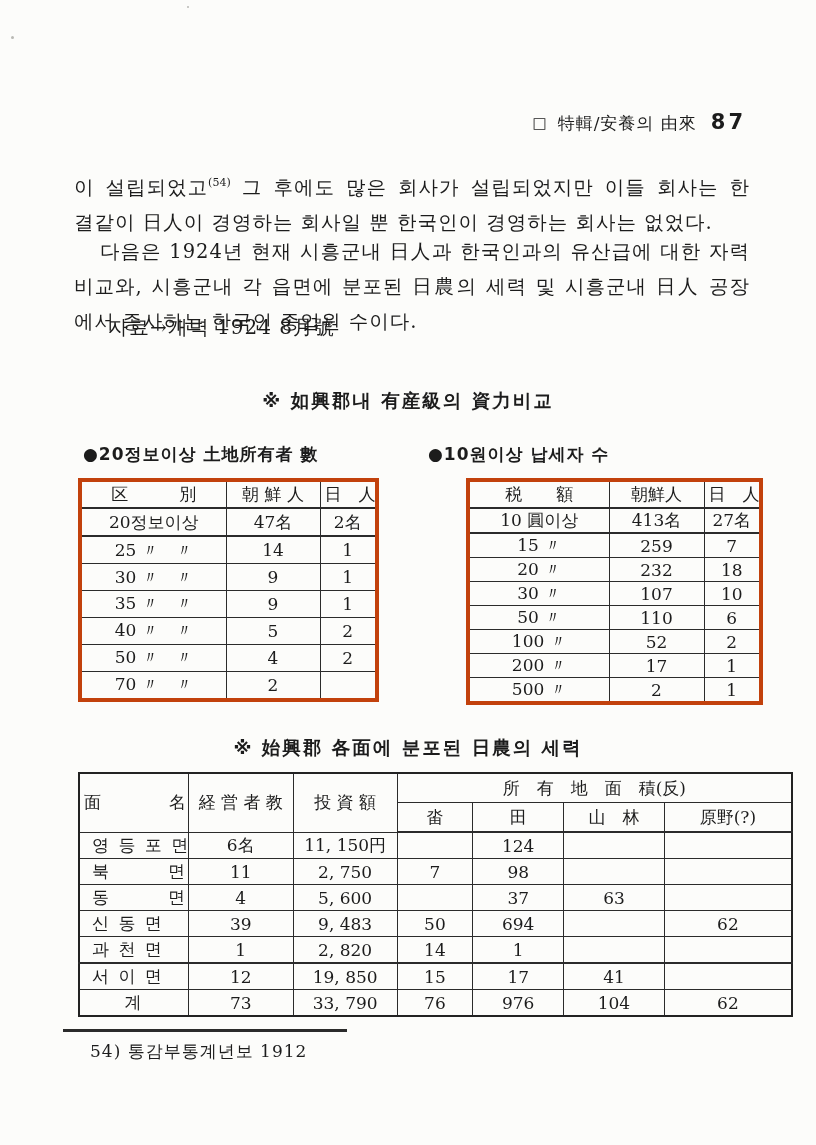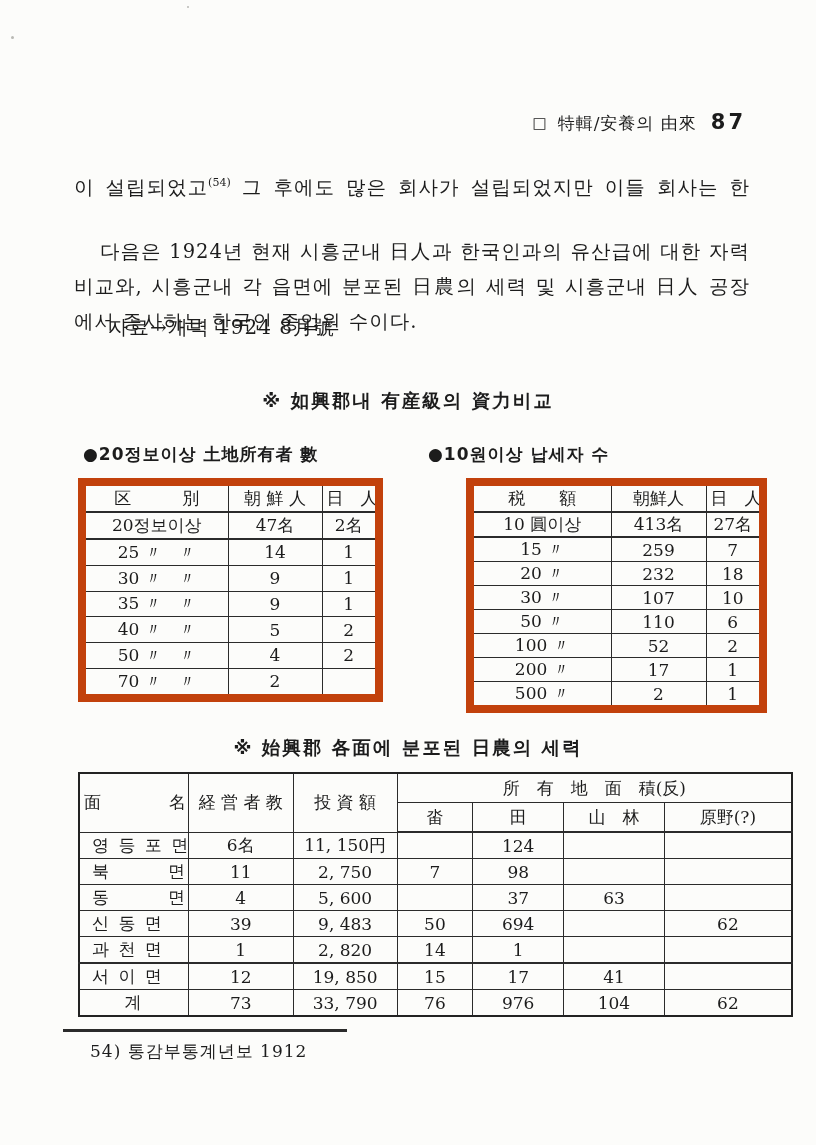--- a/index.html
+++ b/index.html
@@ -56,21 +56,21 @@
     font-size:17px;font-weight:normal;
     text-align:center;vertical-align:middle;
     padding:0 4px;overflow:hidden;white-space:nowrap;
   }
   .small-table{position:absolute;top:478px;}
   .small-table table{width:100%;height:224px;}
   .small-table th{border-bottom-width:2px;height:25px;}
   .small-table tbody tr:nth-child(2) td{border-top-width:2px;}
   .table-left{left:78px;width:297px;}
   .table-right{left:418px;width:293px;padding-left:48px;}
-  .outer2 table{border:8px solid #c2410c;}
+  .outer2 table{border:4px solid #c2410c;}
   
   .big-table{position:absolute;top:772px;left:78px;width:715px;}
   .big-table table{width:100%;height:236px;border:2px solid #222;}
   .big-table thead th{height:28px;}
   .big-table thead tr:last-child th{border-bottom-width:2px;}
   .big-table tbody td{height:25px;}
   .big-table tbody td:first-child{text-align:left;padding-left:12px;letter-spacing:2px;}
   .big-table tbody tr:nth-child(6) td{border-top-width:2px;}
   .big-table tbody tr:last-child td:first-child{text-align:center;padding-left:4px;}
   
@@ -89,20 +89,21 @@
   <div class="speck speck2"></div>
 
   <div class="header-line">
     <span class="box-glyph">□</span>
     <span>特輯/安養의 由來</span>
     <span class="page-number">87</span>
   </div>
 
   <div class="para para1">
     <div class="line full"><span>이 설립되었고</span><sup class="fn">(54)</sup><span> 그 후에도 많은 회사가 설립되었지만 이들 회사는  한</span></div>
+    <div class="line">결같이 日人이 경영하는 회사일 뿐 한국인이 경영하는 회사는 없었다.</div>
   </div>
 
   <div class="para para2">
     <div class="line full indent">다음은 1924년 현재 시흥군내 日人과 한국인과의 유산급에 대한  자력</div>
     <div class="line full">비교와,  시흥군내 각 읍면에 분포된 日農의 세력 및 시흥군내 日人 공장</div>
     <div class="line">에서 종사하는 한국인 종업원 수이다.</div>
   </div>
 
   <div class="source-line">자료→개벽 1924  8月號</div>
 

